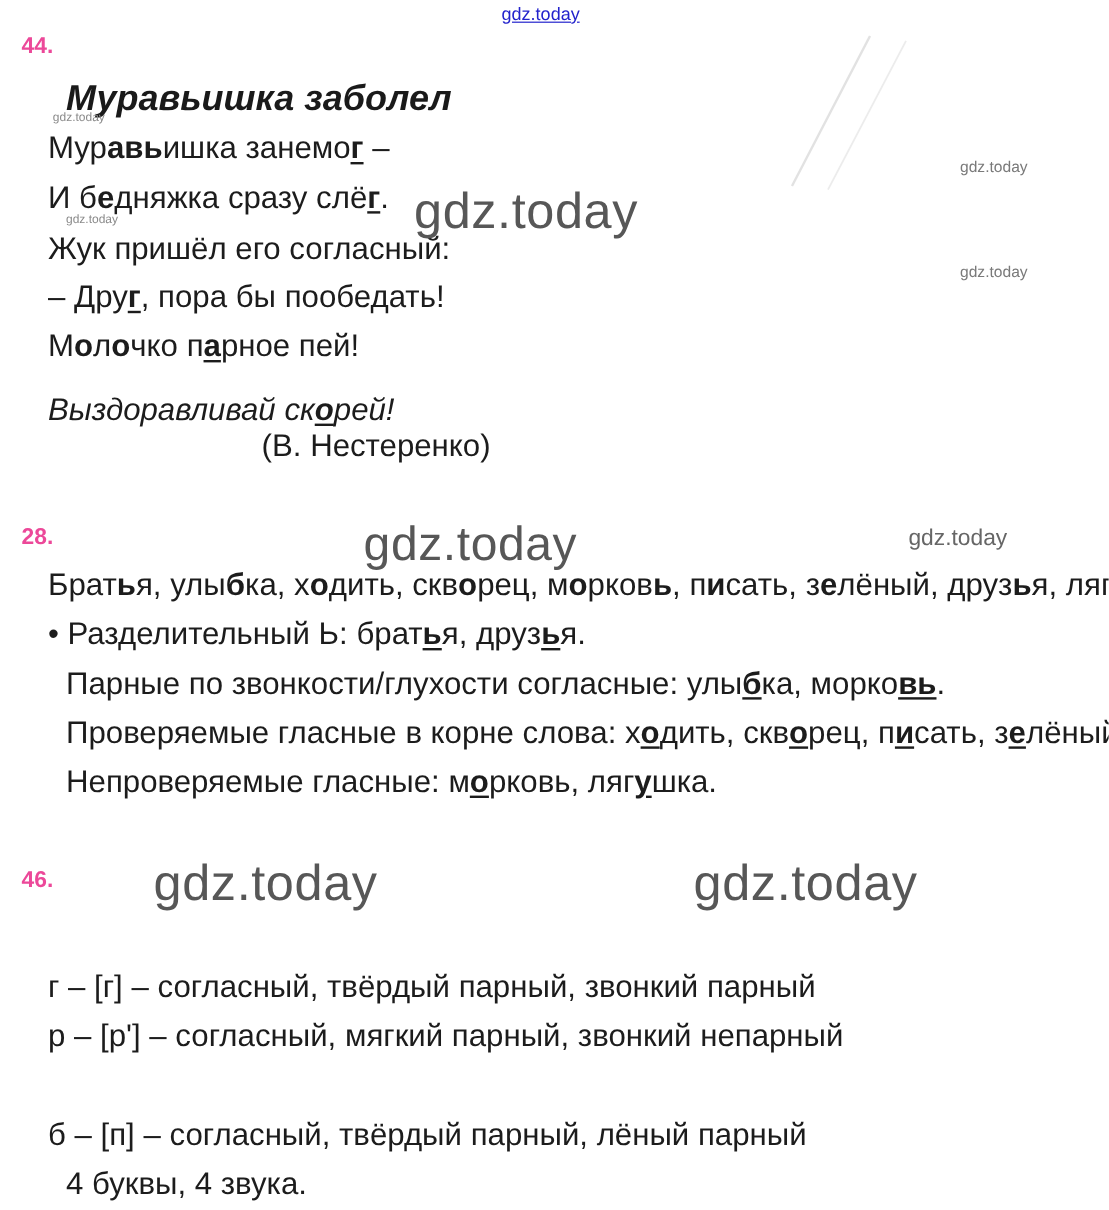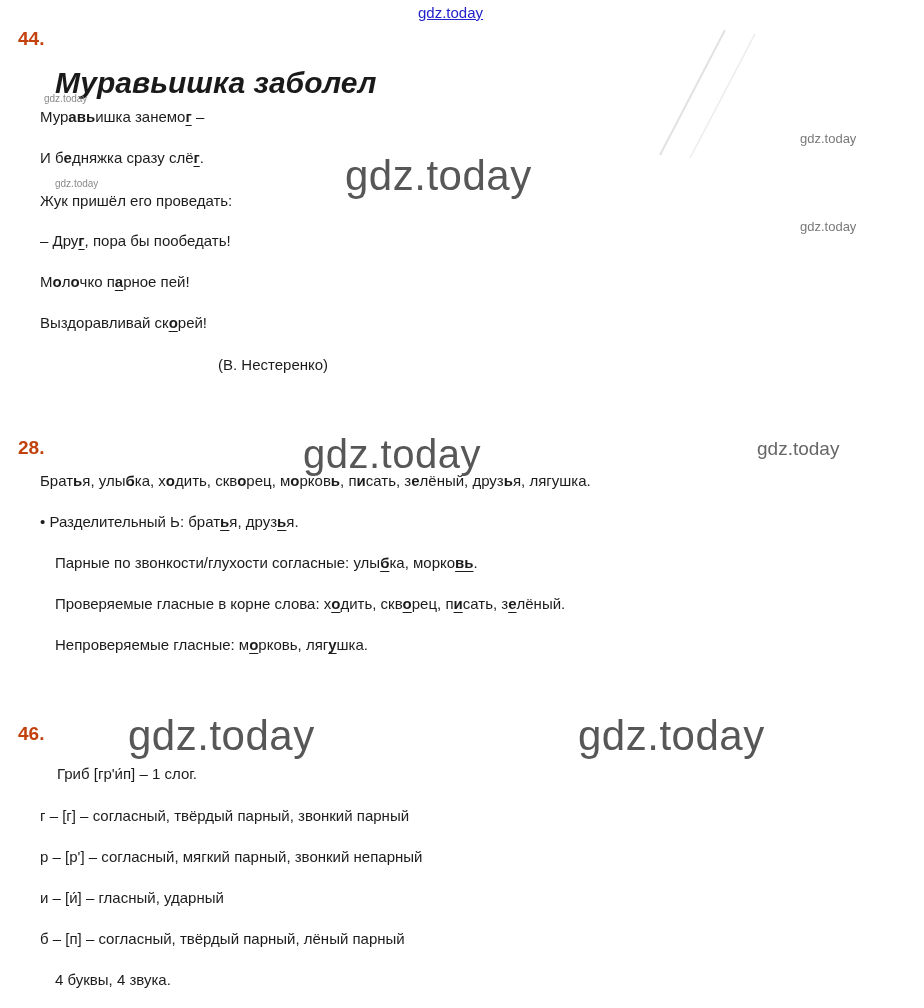--- a/index.html
+++ b/index.html
@@ -5,22 +5,22 @@
   html,body{margin:0;padding:0;background:#ffffff;}
   #page{
     position:relative;
     width:924px;height:1008px;
     background:#ffffff;
     font-family:"Liberation Sans","DejaVu Sans",sans-serif;
     color:#1c1c1c;
     overflow:hidden;
   }
   .abs{position:absolute;}
-  .num{font-size:19px;font-weight:700;color:#c2410c;}
-  .line{font-size:15px;color:#1c1c1c;white-space:nowrap;}
+  .num{font-size:19px;font-weight:700;color:#ec4899;}
+  .line{font-size:26px;color:#1c1c1c;white-space:nowrap;}
   .title{font-size:30px;font-weight:700;color:#1a1a1a;white-space:nowrap;font-style:italic;}
   .b{font-weight:700;}
   .u{font-weight:700;text-decoration:underline;text-underline-offset:3px;}
   .wm-top{
     font-size:15px;color:#2323cc;text-decoration:underline;
     white-space:nowrap;cursor:pointer;
   }
   .wm-big{font-size:42px;color:#575757;white-space:nowrap;letter-spacing:.5px;}
   .wm-mid{font-size:19px;color:#666;white-space:nowrap;}
   .wm-sm{font-size:13px;color:#7a7a7a;white-space:nowrap;}
@@ -43,24 +43,24 @@
 
   <div class="abs title" style="left:55px;top:66px;">Муравьишка заболел</div>
 
   <div class="abs wm-tiny" style="left:44px;top:93px;">gdz.today</div>
 
   <div class="abs line" style="left:40px;top:108px;">Мур<span class="b">авь</span>ишка занемо<span class="u">г</span> –</div>
   <div class="abs line" style="left:40px;top:149px;text-align:center;">И б<span class="b">е</span>дняжка сразу слё<span class="u">г</span>.</div>
 
   <div class="abs wm-tiny" style="left:55px;top:178px;">gdz.today</div>
 
-  <div class="abs line" style="left:40px;top:192px;">Жук пришёл его проведать:</div>
+  <div class="abs line" style="left:40px;top:192px;">Жук пришёл его согласный:</div>
   <div class="abs line" style="left:40px;top:232px;">– Дру<span class="u">г</span>, пора бы пообедать!</div>
   <div class="abs line" style="left:40px;top:273px;">М<span class="b">о</span>л<span class="b">о</span>чко п<span class="u">а</span>рное пей!</div>
-  <div class="abs line" style="left:40px;top:314px;">Выздоравливай ск<span class="u">о</span>рей!</div>
+  <div class="abs line" style="left:40px;top:326px;font-style:italic;">Выздоравливай ск<span class="u">о</span>рей!</div>
 
   <div class="abs line" style="left:218px;top:356px;">(В. Нестеренко)</div>
 
   <div class="abs wm-big" style="left:345px;top:152px;">gdz.today</div>
   <div class="abs wm-sm" style="left:800px;top:131px;">gdz.today</div>
   <div class="abs wm-sm" style="left:800px;top:219px;">gdz.today</div>
 
   <div class="abs num" style="left:18px;top:437px;">28.</div>
 
   <div class="abs wm-big" style="left:303px;top:432px;font-size:40px;">gdz.today</div>
@@ -71,22 +71,20 @@
   <div class="abs line" style="left:40px;top:513px;">• Разделительный Ь: брат<span class="u">ь</span>я, друз<span class="u">ь</span>я.</div>
   <div class="abs line" style="left:55px;top:554px;">Парные по звонкости/глухости согласные: улы<span class="u">б</span>ка, морко<span class="u">вь</span>.</div>
   <div class="abs line" style="left:55px;top:595px;">Проверяемые гласные в корне слова: х<span class="u">о</span>дить, скв<span class="u">о</span>рец, п<span class="u">и</span>сать, з<span class="u">е</span>лёный.</div>
   <div class="abs line" style="left:55px;top:636px;">Непроверяемые гласные: м<span class="u">о</span>рковь, ляг<span class="u">у</span>шка.</div>
 
   <div class="abs num" style="left:18px;top:723px;">46.</div>
 
   <div class="abs wm-big" style="left:128px;top:712px;">gdz.today</div>
   <div class="abs wm-big" style="left:578px;top:712px;">gdz.today</div>
 
-  <div class="abs line" style="left:57px;top:765px;">Гриб [гр'и́п] – 1 слог.</div>
 
   <div class="abs line" style="left:40px;top:848px;">р – [р'] – согласный, мягкий парный, звонкий непарный</div>
   <div class="abs line" style="left:40px;top:807px;">г – [г] – согласный, твёрдый парный, звонкий парный</div>
-  <div class="abs line" style="left:40px;top:889px;">и – [и́] – гласный, ударный</div>
   <div class="abs line" style="left:40px;top:930px;">б – [п] – согласный, твёрдый парный, лёный парный</div>
 
   <div class="abs line" style="left:55px;top:971px;">4 буквы, 4 звука.</div>
 
 </div>
 
 </body></html>

